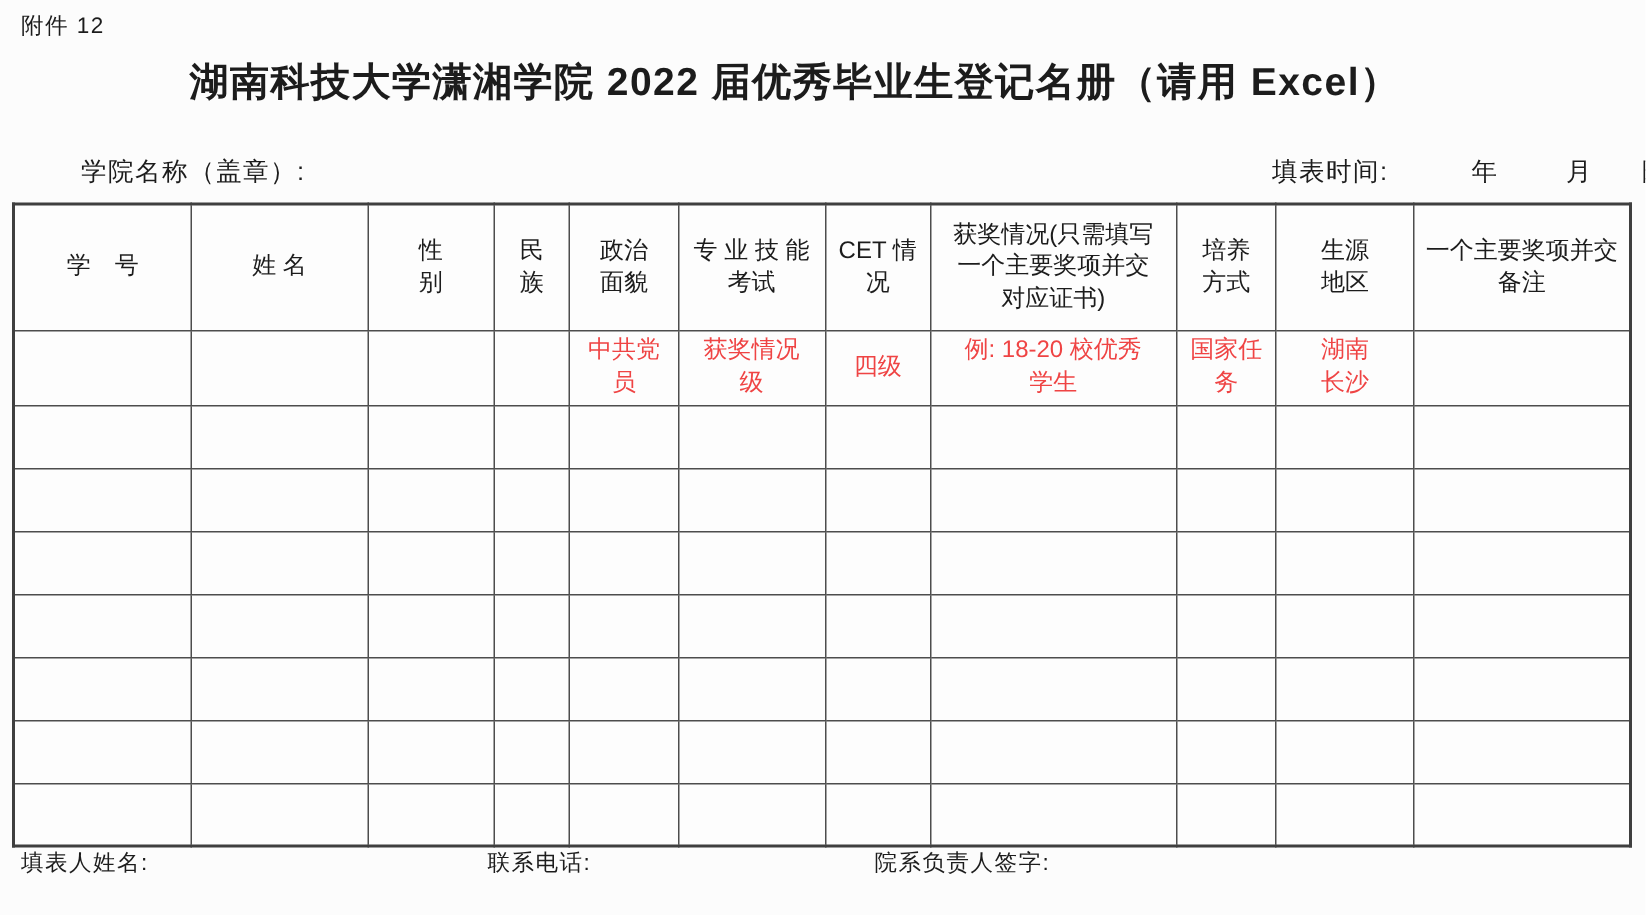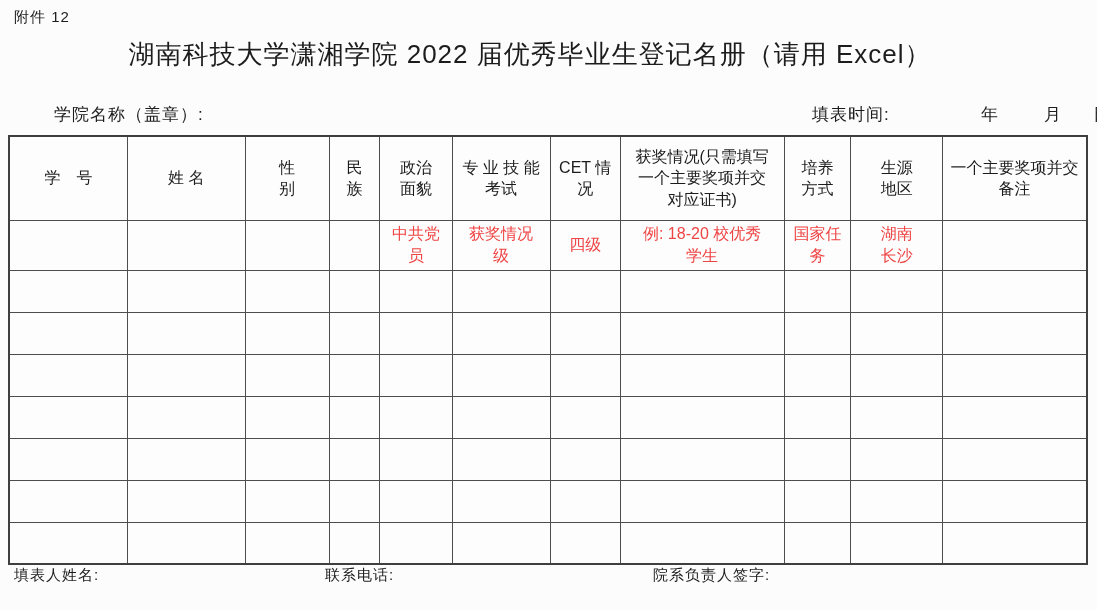--- a/index.html
+++ b/index.html
@@ -11,29 +11,29 @@
     color:#1c1c1c;
     overflow:hidden;
   }
   .attachment{
     position:absolute;top:8px;left:14px;
     font-size:15px;letter-spacing:1px;
   }
   .title{
     position:absolute;top:37px;left:0;width:1060px;
     margin:0;text-align:center;
-    font-size:26px;font-weight:normal;letter-spacing:1px;
+    font-size:26px;font-weight:bold;letter-spacing:1px;
     white-space:nowrap;
   }
   .toplabel{
     position:absolute;top:103px;
     font-size:17px;letter-spacing:1px;margin-left:40px;
   }
   .lbl-college{left:14px;}
-  .lbl-filldate{left:772px;}
+  .lbl-filldate{left:808px;}
   .lbl-year{left:941px;}
   .lbl-month{left:1004px;}
   .lbl-day{left:1053px;}
   table.roster{
     position:absolute;top:135px;left:8px;
     width:1080px;
     border-collapse:collapse;table-layout:fixed;
     background:#fdfdfd;
     border:2px solid #3f3f3f;
   }
@@ -48,21 +48,21 @@
   }
   tr.header-row{height:84px;}
   tr.example-row{height:50px;color:#c33a3a;}
   tr.empty-row{height:42px;}
   .footer-label{
     position:absolute;top:566px;
     font-size:15px;letter-spacing:1px;
   }
   .lbl-filler{left:14px;}
   .lbl-phone{left:325px;}
-  .lbl-sign{left:653px;text-align:right;}
+  .lbl-sign{left:583px;text-align:right;}
 </style>
 </head>
 <body>
 
 <div class="page">
 
   <div class="attachment">附件 12</div>
 
   <h1 class="title">湖南科技大学潇湘学院 2022 届优秀毕业生登记名册（请用 Excel）</h1>
 

